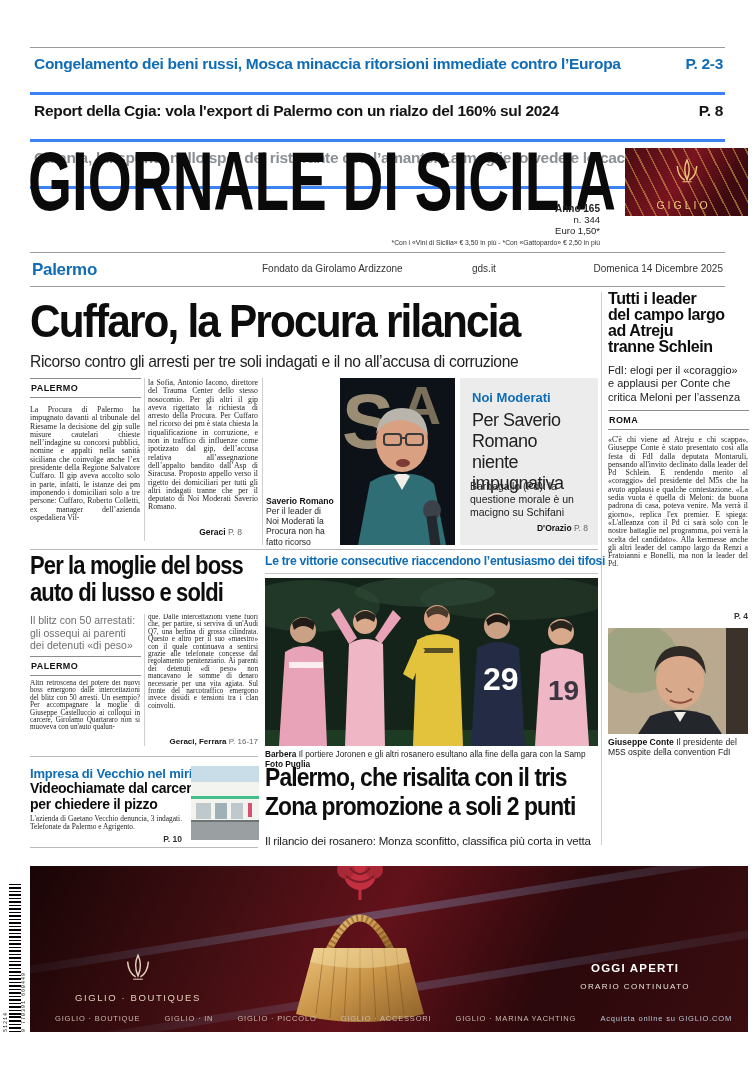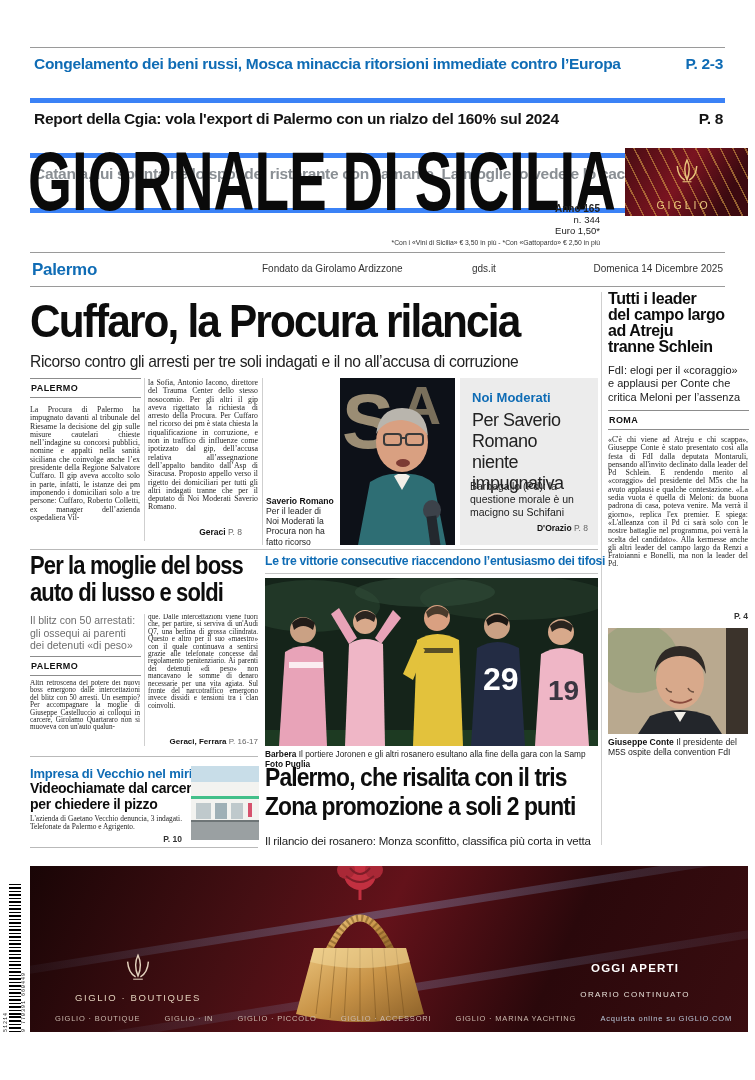--- a/index.html
+++ b/index.html
@@ -6,21 +6,21 @@
   .page{position:relative;width:755px;height:1080px;background:#fff;overflow:hidden;
         font-family:"Liberation Sans",sans-serif;color:#111;}
   .abs{position:absolute;}
   .hrule{position:absolute;height:1px;background:#b9b9b9;}
   .vrule{position:absolute;width:1px;background:#cfcfcf;}
   :root{--blue:#0f6cb5;--gray:#8a8f94;}
 
   
   .topstrip{position:absolute;left:30px;top:47px;width:695px;border-top:1px solid #9a9a9a;}
   .tsrow{display:flex;justify-content:space-between;align-items:center;
-         padding:7px 2px 25px 4px;border-bottom:5px solid #3b82f6;
+         padding:7px 2px 19px 4px;border-bottom:3px solid #3b82f6;
          font-weight:bold;font-size:15.5px;letter-spacing:-0.3px;}
   .tsrow .pg{font-weight:bold;white-space:nowrap;margin-left:10px;}
   .ts-blue{color:var(--blue);}
   .ts-black{color:#141414;}
   .ts-gray{color:var(--gray);}
 
   
   .anno{position:absolute;right:155px;top:203px;text-align:right;font-size:9.5px;line-height:11px;color:#222;}
   .anno b{font-size:10px;}
   .fineprint{position:absolute;right:155px;top:239px;font-size:6.8px;color:#333;}
@@ -64,21 +64,21 @@
 
   
   .ad{position:absolute;left:30px;top:866px;width:718px;height:166px;overflow:hidden;
       background:linear-gradient(115deg,#190506 0%,#450f13 30%,#63121a 48%,#2a080b 72%,#3a0d10 100%);}
   .streak{position:absolute;height:8px;width:900px;
       background:linear-gradient(90deg,rgba(130,160,205,0) 0%,rgba(130,160,205,.38) 45%,rgba(130,160,205,0) 100%);}
   .ad-left{position:absolute;left:45px;top:86px;text-align:center;color:#e3d2bd;}
   .ad-left .lbl{font-size:9.5px;letter-spacing:1.6px;margin-top:4px;}
   .ad-right{position:absolute;right:58px;top:96px;text-align:center;color:#fff;}
   .ad-right .l1{font-size:11.5px;font-weight:bold;letter-spacing:1.2px;}
-  .ad-right .l2{font-size:8px;letter-spacing:1.4px;color:#e8e2da;margin-top:16px;}
+  .ad-right .l2{font-size:8px;letter-spacing:1.4px;color:#e8e2da;margin-top:8px;}
   .ad-links{position:absolute;left:25px;right:16px;bottom:9px;display:flex;
       justify-content:space-between;font-size:7.5px;letter-spacing:.8px;color:#cbb9ae;}
   .ad-links .shop{color:#b9c6d8;}
 
   
   .barcode{position:absolute;left:3px;top:876px;width:24px;height:156px;background:#fff;}
   .barcode-inner{position:absolute;left:-66px;top:66px;width:156px;height:24px;
       transform:rotate(-90deg);display:flex;flex-direction:column;justify-content:flex-end;}
   .barcode-num{font-size:5px;letter-spacing:1px;color:#111;font-family:"Liberation Mono",monospace;}
   .bars{height:13px;width:150px;

